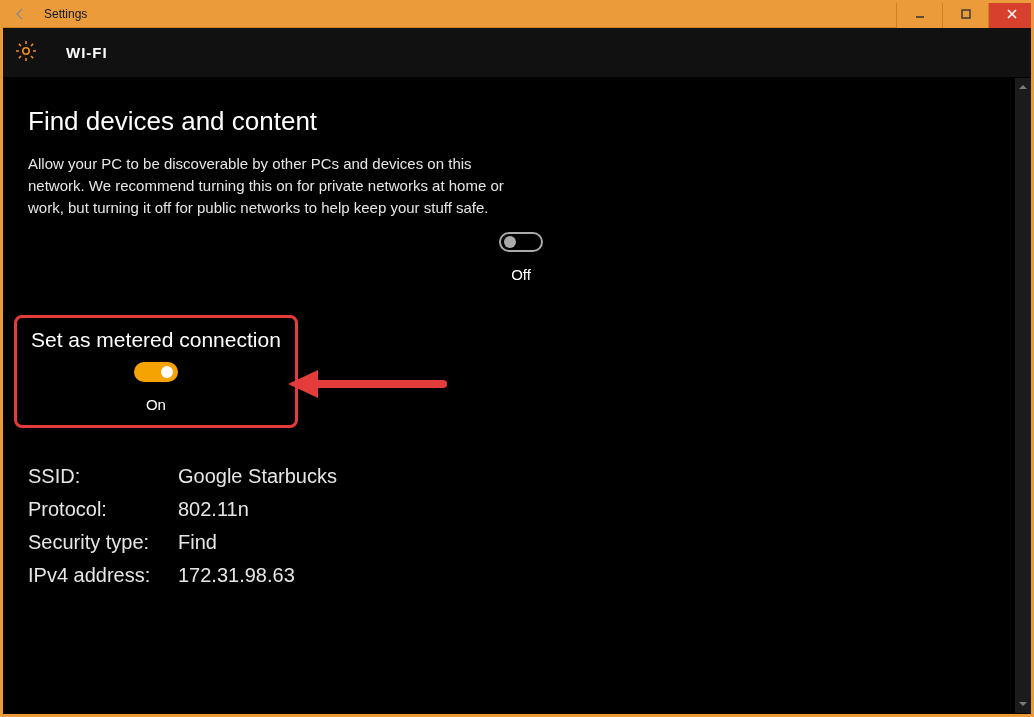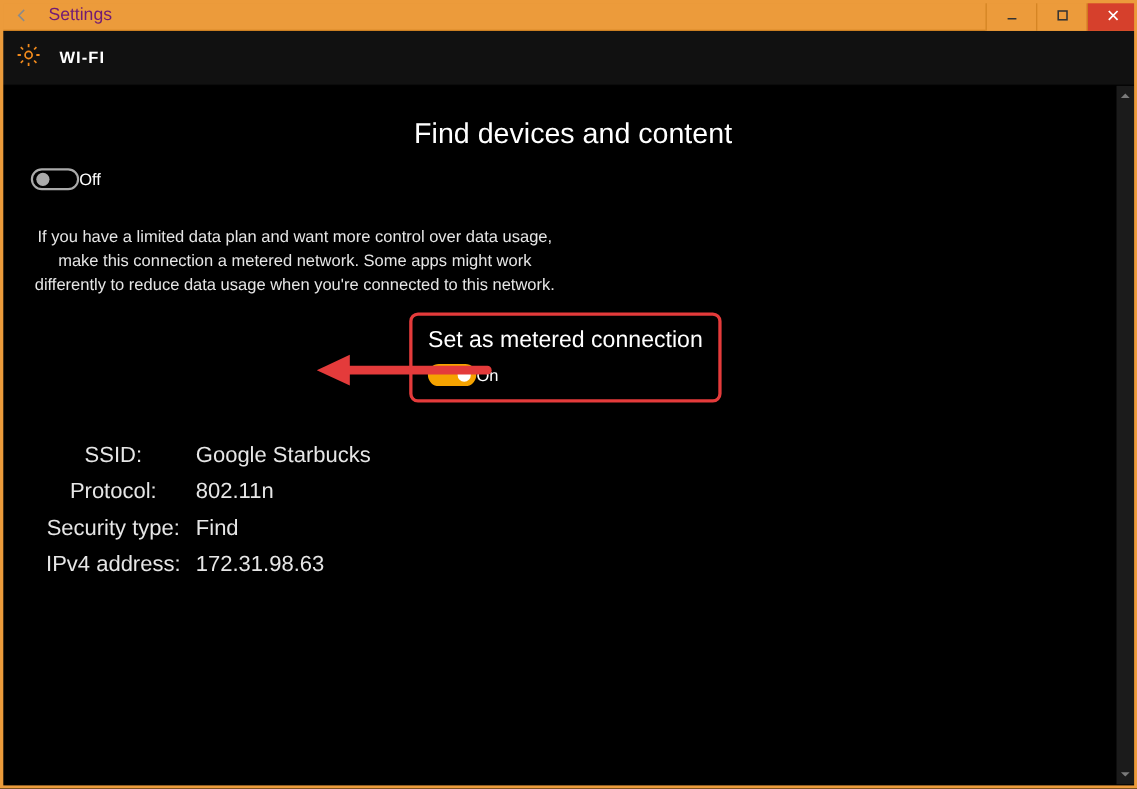--- a/index.html
+++ b/index.html
@@ -23,22 +23,22 @@
   }
   .titlebar .back {
     width: 40px;
     height: 28px;
     display: flex;
     align-items: center;
     justify-content: center;
     color: #888;
   }
   .titlebar .title {
-    font-size: 16px;
-    color: #701a75;
+    font-size: 12px;
+    color: #0f172a;
     margin-left: 4px;
   }
   .win-controls {
     position: absolute;
     right: 0;
     top: 0;
     height: 28px;
     display: flex;
   }
   .win-btn {
@@ -53,21 +53,21 @@
   }
   .win-btn.close { background: #d6402c; }
   .win-btn svg { display:block; }
   
   .header {
     background: #111;
     height: 50px;
     display: flex;
     align-items: center;
     padding-left: 14px;
-    gap: 16px;
+    gap: 28px;
     border-bottom: 1px solid #000;
   }
   .header .page-title {
     font-size: 15px;
     font-weight: 600;
     letter-spacing: 1px;
     color: #fff;
   }
   
   .content-wrap {
@@ -79,21 +79,20 @@
     background: #000;
   }
   .content {
     position: absolute;
     left: 0;
     right: 20px;
     top: 0;
     bottom: 0;
     padding: 28px 0 0 28px;
     color: #fff;
-    text-align: center;
   }
   .scrollbar {
     position: absolute;
     right: 3px;
     top: 0;
     bottom: 0;
     width: 16px;
     background: #1b1b1b;
   }
   .scrollbar .arrow {
@@ -115,22 +114,23 @@
   p.desc {
     font-size: 15px;
     line-height: 1.45;
     color: #e6e6e6;
     max-width: 480px;
     margin-bottom: 14px;
   }
   .toggle-row {
     display: flex;
     align-items: center;
-    gap: 0;
+    gap: 14px;
     margin-bottom: 32px;
+    flex-direction: column;
   }
   .toggle {
     width: 44px;
     height: 20px;
     border: 2px solid #aaa;
     border-radius: 12px;
     position: relative;
     background: #000;
     cursor: pointer;
   }
@@ -232,28 +232,28 @@
       </g>
     </svg>
   </span>
   <span class="page-title">WI-FI</span>
 </div>
 
 <div class="content-wrap">
   <div class="content">
 
     <h2 class="section">Find devices and content</h2>
+    <p class="desc">Allow your PC to be discoverable by other PCs and devices on this network. We recommend turning this on for private networks at home or work, but turning it off for public networks to help keep your stuff safe.</p>
     <div class="toggle-row">
       <div class="toggle off">
           <div class="knob"></div>
         </div>
       <span class="toggle-label">Off</span>
     </div>
 
-    <p class="desc">If you have a limited data plan and want more control over data usage, make this connection a metered network. Some apps might work differently to reduce data usage when you're connected to this network.</p>
 
     <div style="position:relative;">
       <div class="highlight-box">
         <div class="sublabel">Set as metered connection</div>
         <div class="toggle-row">
           <div class="toggle on">
               <div class="knob"></div>
             </div>
           <span class="toggle-label">On</span>
         </div>

